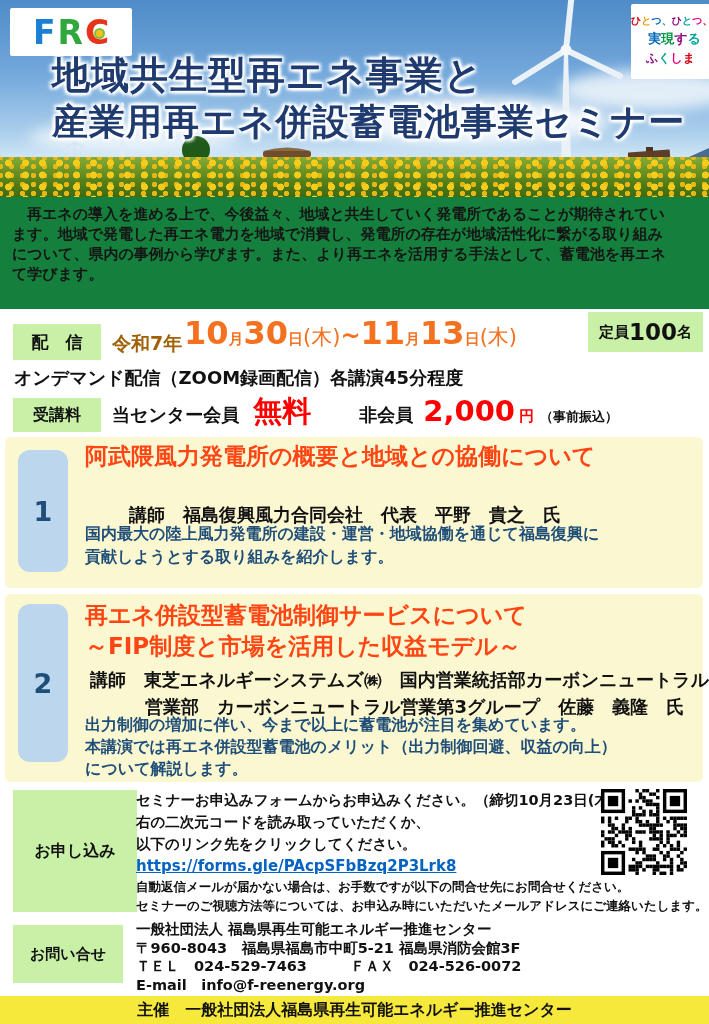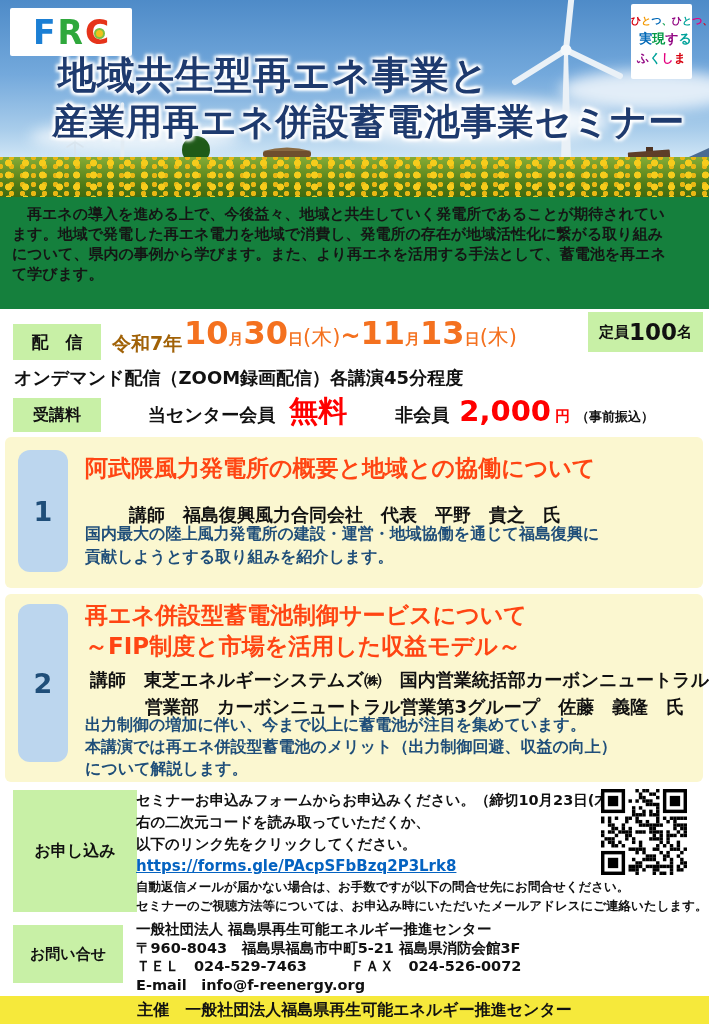--- a/index.html
+++ b/index.html
@@ -16,29 +16,29 @@
   .hero svg.scene { position:absolute; left:0; top:0; }
   .field { position:absolute; left:0; bottom:0; width:709px; height:40px;
     background-image:
       radial-gradient(circle, #F6CC1C 0 3.2px, rgba(0,0,0,0) 3.8px),
       radial-gradient(circle, #E8B714 0 2.5px, rgba(0,0,0,0) 3px),
       linear-gradient(180deg,#86AC35,#4E7A16 70%,#3F6A10);
     background-size:17px 12px, 11px 9px, 100% 100%;
     background-position:0 0, 6px 5px, 0 0; }
   .hero-title { position:absolute; left:52px; font-weight:bold; color:#1E3A6E; white-space:nowrap;
     text-shadow:-2px -2px 3px #fff, 2px -2px 3px #fff, -2px 2px 3px #fff, 2px 2px 3px #fff, 0 0 7px #fff; }
-  .hero-title.t1 { top:50px;  font-size:38px; letter-spacing:1px;margin-left:6px; }
+  .hero-title.t1 { top:50px;  font-size:38px; letter-spacing:1px; }
   .hero-title.t2 { top:98px;  font-size:36px; letter-spacing:1px; }
   .frc-box { position:absolute; left:10px; top:8px; width:122px; height:48px; background:#fff;
              display:flex; align-items:center; justify-content:center; gap:2px; border-radius:2px; }
   .frc-box span { font-size:33px; font-weight:bold; line-height:1; }
   .frc-f { color:#1B7FD4; } .frc-r { color:#2FA83C; } .frc-c { color:#E6331A; position:relative; }
   .frc-sun { position:absolute; left:9px; top:12px; width:11px; height:11px; border-radius:50%;
              background:#F2C11C; border:2px solid #7FBF3F; }
-  .fk-box { position:absolute; left:631px; top:4px; width:61px; height:75px; background:#fff;
+  .fk-box { position:absolute; left:631px; top:4px; width:79px; height:75px; background:#fff;
             border-radius:2px; text-align:center; padding-top:9px; line-height:1.55; }
   .fk-box div { font-size:10px; font-weight:bold; letter-spacing:0; white-space:nowrap; }
   .fk-box div:nth-child(2) { font-size:13px;padding-left:8px; }
   .fk-box div:nth-child(3) { font-size:12px; }
 
   
   .intro { position:absolute; left:0; top:197px; width:709px; height:112px; background:#15803d;
            padding:7px 12px; }
   .intro div { font-size:15px; font-weight:bold; color:#151515; line-height:20px; white-space:nowrap; }
 
@@ -47,38 +47,38 @@
   .lbl-delivery { left:13px; top:324px; width:88px; height:36px; font-size:17px; line-height:36px; }
   .era { position:absolute; left:112px; top:331px; font-size:19px; font-weight:bold; color:#a16207; }
   .date-line { position:absolute; left:184px; top:314px; display:flex; align-items:baseline; color:#F4711F; font-weight:bold; white-space:nowrap; }
   .date-line .num { font-size:32px; } .date-line .unit { font-size:15px; }
   .date-line .paren { font-size:21px; font-weight:normal; } .date-line .tilde { font-size:24px; }
   .capacity { position:absolute; left:588px; top:312px; width:115px; height:40px; background:#C8F0A6;
               display:flex; align-items:center; justify-content:center; font-weight:bold; color:#111; }
   .capacity .small { font-size:15px; } .capacity .big { font-size:23px; }
   .ondemand { position:absolute; left:14px; top:366px; font-size:18px; font-weight:bold; color:#111; }
   .lbl-fee { left:13px; top:398px; width:88px; height:34px; font-size:16px; line-height:34px; }
-  .fee-line { position:absolute; left:112px; top:392px; display:flex; align-items:baseline; white-space:nowrap;margin-left:36px; }
+  .fee-line { position:absolute; left:112px; top:392px; display:flex; align-items:baseline; white-space:nowrap; }
   .fee-line .member { font-size:18px; font-weight:bold; color:#111; margin-right:14px; }
   .fee-line .free { font-size:29px; font-weight:bold; color:#FF0000; margin-right:48px; }
   .fee-line .nonmember { font-size:18px; font-weight:bold; color:#111; margin-right:10px; }
   .fee-line .price { font-size:29px; font-weight:bold; color:#FF0000; }
   .fee-line .yen { font-size:15px; font-weight:bold; color:#FF0000; margin:0 6px 0 4px; }
   .fee-line .note { font-size:13px; font-weight:bold; color:#111; }
 
   
   .panel { position:absolute; left:5px; width:698px; background:#FBF7D0; border-radius:6px; }
   .panel.p1 { top:437px; height:151px; }
   .panel.p2 { top:594px; height:188px; }
   .badge { position:absolute; left:13px; width:50px; background:#BCD6EE; border-radius:12px;
            color:#1F4E79; font-size:27px; font-weight:bold; display:flex; align-items:center; justify-content:center; }
   .p1 .badge { top:13px; height:122px; }
   .p2 .badge { top:10px; height:158px; }
   .s-title { position:absolute; left:80px; color:#FF4513; font-weight:bold; font-size:23px; line-height:31px; white-space:nowrap; }
-  .p1 .s-title { top:16px;font-family:Liberation Serif, serif; }
+  .p1 .s-title { top:4px;font-family:Liberation Serif, serif; }
   .p2 .s-title { top:6px; }
   .s-lect { position:absolute; left:85px; color:#111; font-weight:bold; font-size:18px; line-height:27px; white-space:nowrap; }
   .p1 .s-lect { top:64px;padding-left:39px; }
   .p2 .s-lect { top:72px; }
   .s-lect .indent { padding-left:55px; }
   .s-desc { position:absolute; left:80px; color:#1F4E79; font-weight:bold; font-size:16px; white-space:nowrap; }
   .p1 .s-desc { top:85px;  line-height:23px; }
   .p2 .s-desc { top:120px; line-height:22px; }
 
   

